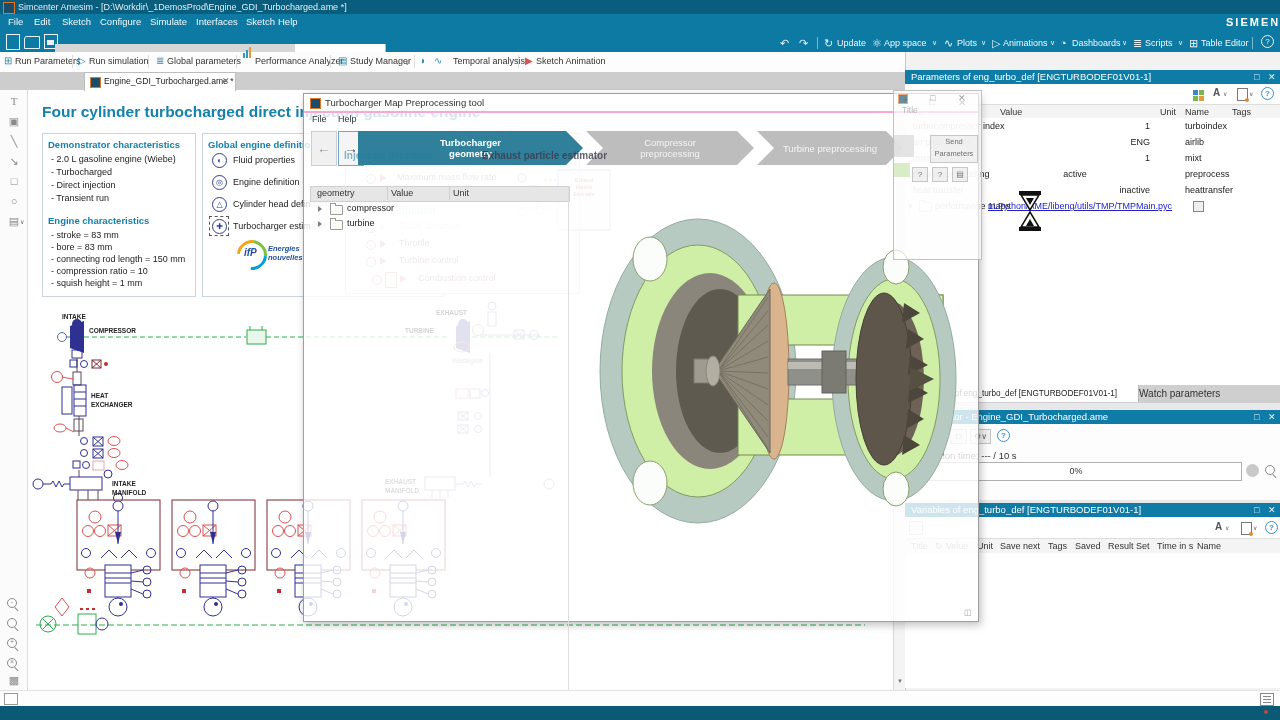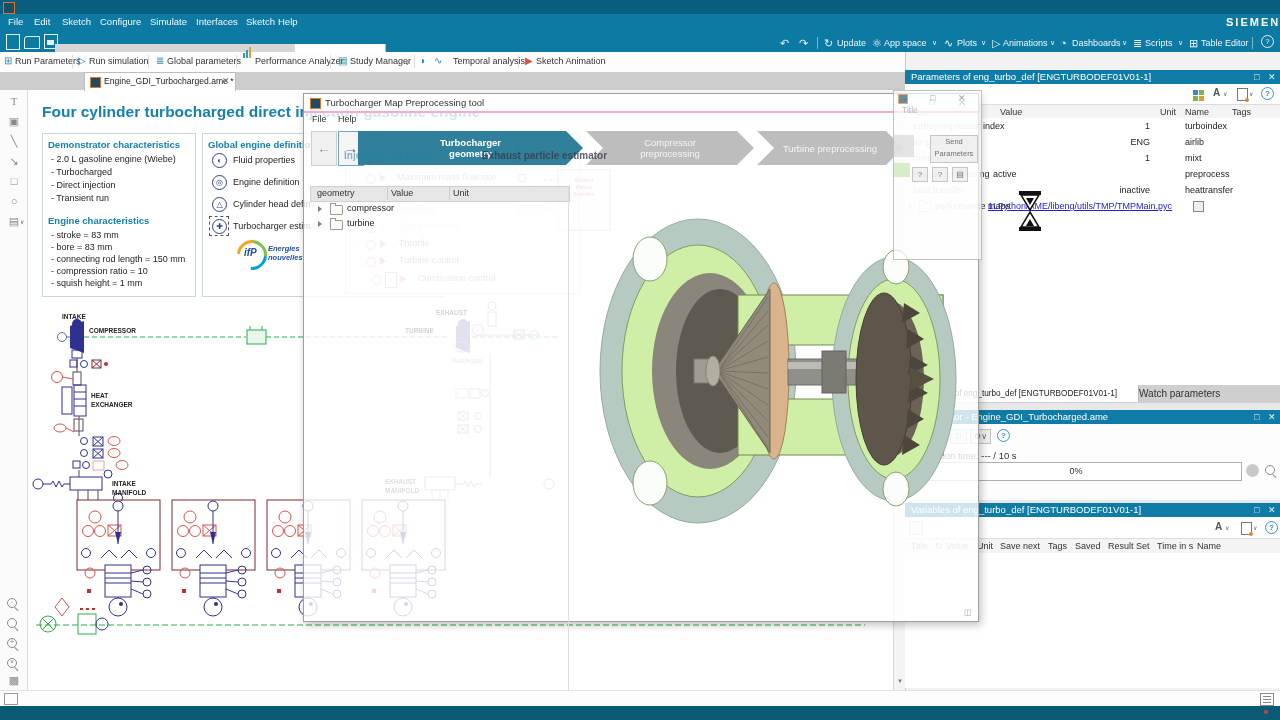--- a/index.html
+++ b/index.html
@@ -79,20 +79,21 @@
   .gbtn{position:absolute;border:1px solid #c2c2c2;background:#efefef;color:#666;text-align:center}
   .scrtrack{position:absolute;background:#f4f4f4}
   .scrthumb{position:absolute;background:#dcdcdc;border:1px solid #cfcfcf}
   .statusbar{position:absolute;left:0;top:706px;width:1280px;height:14px;background:#0b5a75}
 </style>
 </head>
 <body>
 
 <div class="abs titlebar">
   <span class="abs" style="left:3px;top:2px;width:10px;height:10px;background:#1b4d66;border:1px solid #e0762a"></span>
+  <span class="abs nw" style="left:18px">Simcenter Amesim - [D:\Workdir\_1DemosProd\Engine_GDI_Turbocharged.ame *]</span>
 </div>
 
 <div class="abs tealband">
   <span class="abs menuitem" style="left:4px">File</span>
   <span class="abs menuitem" style="left:30px">Edit</span>
   <span class="abs menuitem" style="left:58px">Sketch</span>
   <span class="abs menuitem" style="left:96px">Configure</span>
   <span class="abs menuitem" style="left:146px">Simulate</span>
   <span class="abs menuitem" style="left:192px">Interfaces</span>
   <span class="abs menuitem" style="left:242px">Sketch</span>
@@ -478,21 +479,21 @@
   <span class="cell" style="left:95px;width:150px;text-align:right">ENG</span>
   <span class="cell" style="left:280px">airlib</span>
 </div>
 <div class="rowline" style="top:150px">
   <span class="cell" style="left:8px">mixture index</span>
   <span class="cell" style="left:95px;width:150px;text-align:right">1</span>
   <span class="cell" style="left:280px">mixt</span>
 </div>
 <div class="rowline" style="top:166px">
   <span class="cell" style="left:8px">map preprocessing</span>
-  <span class="cell" style="left:88px;width:150px;text-align:left">active</span>
+  <span class="cell" style="left:95px;width:150px;text-align:center">active</span>
   <span class="cell" style="left:280px">preprocess</span>
 </div>
 <div class="rowline" style="top:182px">
   <span class="cell" style="left:8px">heat transfer</span>
   <span class="cell" style="left:95px;width:150px;text-align:right">inactive</span>
   <span class="cell" style="left:280px">heattransfer</span>
 </div>
 <div class="rowline" style="top:198px">
   <span class="car" style="left:4px;top:5px"></span>
   <span class="fold" style="left:14px;top:4px">

